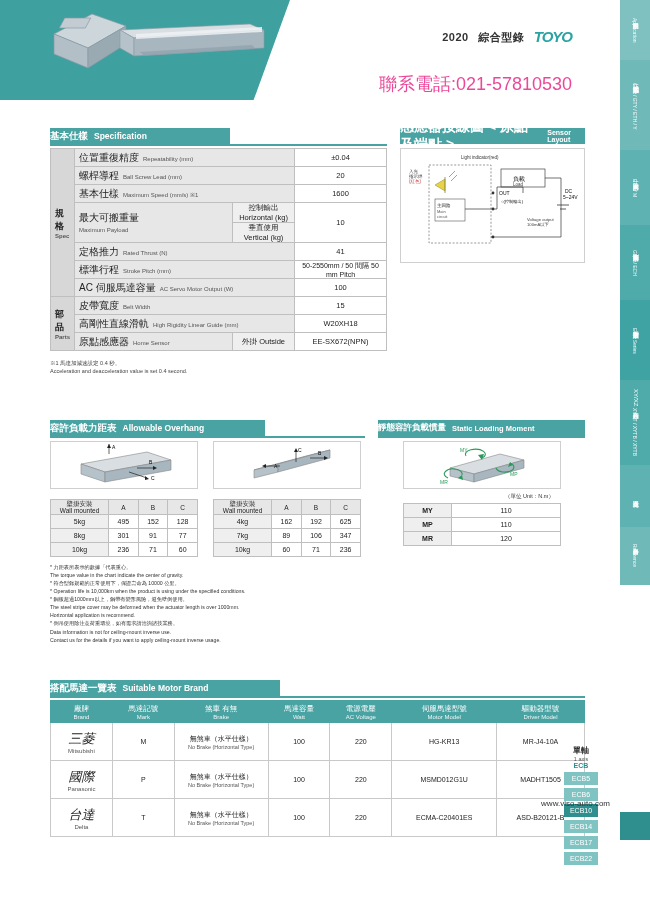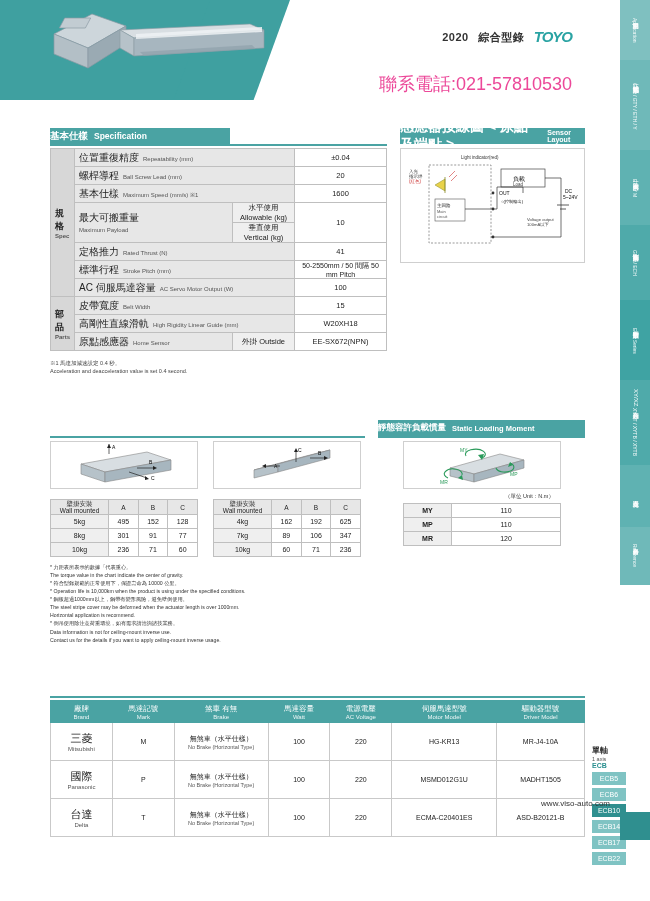--- a/index.html
+++ b/index.html
@@ -111,27 +111,27 @@
     position:absolute; left:50px; top:700px; width:535px; font-size:7px;
   }
   .motor th {
     background:#4aa3a3; color:#fff; border:1px solid #4aa3a3; height:22px; font-weight:normal;
   }
   .motor th .t-cn { font-size:7.5px; display:block; }
   .motor th .t-en { font-size:6px; display:block; opacity:.9; }
   .motor td {
     border:1px solid #c9c9c9; height:38px; text-align:center; vertical-align:middle;
   }
-  .motor td.brand .b-cn { font-size:11px; display:block; }
+  .motor td.brand .b-cn { font-size:13px; display:block;font-style:italic; }
   .motor td.brand .b-en { font-size:6px; display:block; color:#555; }
   .motor td.brake .k-cn { font-size:7px; display:block; }
   .motor td.brake .k-en { font-size:5.5px; display:block; color:#555; }
 
   
-  .axis-box { position:absolute; right:24px; top:745px; width:34px; text-align:left; }
+  .axis-box { position:absolute; right:52px; top:745px; width:34px; text-align:center; }
   .axis-box .a-cn{ font-size:8px; font-weight:bold; color:#2a2a2a;}
   .axis-box .a-en{ font-size:5.5px; color:#555;}
   .axis-box .a-en2{ font-size:7px; color:#2a8f8f; font-weight:bold;}
   .ecb { width:34px; height:13px; margin-top:3px; color:#fff; font-size:7px;
          display:flex; align-items:center; justify-content:center; background:#7fc3c3;}
   .ecb.active { background:#2f8f8f; }
 
   .footer-url { position:absolute; right:40px; bottom:32px; font-size:8px; color:#333; }
   .footer-teal { position:absolute; right:0; bottom:0; width:30px; height:28px; background:#2f8f8f; }
 </style>
@@ -237,21 +237,21 @@
       </td>
       <td class="val-col">1600</td>
     </tr>
     <tr>
       <td class="lbl-col" rowspan="2">
         <span class="rowname">
           <span class="cn">最大可搬重量</span>
         </span>
         <span class="en">Maximum Payload</span>
       </td>
-      <td class="lbl-col2">水平使用  Allowable (kg)</td>
+      <td class="lbl-col2">控制輸出  Horizontal (kg)</td>
       <td class="val-col" rowspan="2">10</td>
     </tr>
     <tr>
       <td class="lbl-col2">垂直使用  Vertical (kg)</td>
     </tr>
     <tr>
       <td class="lbl-col" colspan="2">
         <span class="rowname">
           <span class="cn">定格推力</span>
           <span class="en">Rated Thrust (N)</span>
@@ -354,20 +354,24 @@
       <text x="126" y="72" font-size="4.2" fill="#444" font-family="'Liberation Sans',sans-serif">Voltage output</text>
       <text x="126" y="77" font-size="4.2" fill="#444" font-family="'Liberation Sans',sans-serif">100mA以下</text>
       <text x="164" y="44" font-size="5" fill="#111" font-family="'Liberation Sans',sans-serif">DC</text>
       <text x="162" y="50" font-size="5" fill="#111" font-family="'Liberation Sans',sans-serif">5~24V</text>
       <line x1="156" y1="56" x2="168" y2="56" stroke="#333" stroke-width="0.8"></line>
       <line x1="159" y1="60" x2="165" y2="60" stroke="#333" stroke-width="0.8"></line>
       <line x1="160" y1="62" x2="160" y2="88" stroke="#333" stroke-width="0.7"></line>
     </svg>
   </div>
 
+  <div class="sec-title" style="left:50px; top:420px; width:215px;">
+    <span class="cn">容許負載力距表</span>
+    <span class="en">Allowable Overhang</span>
+  </div>
   <div class="sec-underline" style="left:50px; top:436px; width:315px;"></div>
 
   <div class="ov-img" style="left:50px; top:441px; width:148px; height:48px;">
     <svg viewBox="0 0 148 48" width="148" height="48">
       <polygon points="30,22 96,10 120,18 54,30" fill="#d8dee2" stroke="#888" stroke-width="0.6"></polygon>
       <polygon points="30,22 30,32 54,40 54,30" fill="#b6c2c9" stroke="#888" stroke-width="0.6"></polygon>
       <polygon points="54,30 120,18 120,28 54,40" fill="#a7b6bf" stroke="#888" stroke-width="0.6"></polygon>
       <line x1="58" y1="12" x2="58" y2="2" stroke="#222" stroke-width="0.7"></line>
       <polygon points="58,2 56,6 60,6" fill="#222"></polygon>
       <text x="61" y="7" font-size="5" font-family="'Liberation Sans',sans-serif">A</text>
@@ -508,20 +512,24 @@
       <td class="firstc" style="font-weight:bold">MP</td>
       <td>110</td>
     </tr>
     <tr>
       <td class="firstc" style="font-weight:bold">MR</td>
       <td>120</td>
     </tr>
   </tbody>
     </table>
 
+  <div class="sec-title" style="left:50px; top:680px; width:230px;">
+    <span class="cn">搭配馬達一覽表</span>
+    <span class="en">Suitable Motor Brand</span>
+  </div>
   <div class="sec-underline" style="left:50px; top:696px; width:535px;"></div>
 
   <table class="motor">
     <tbody>
         <tr>
       <th style="width:62px">
         <span class="t-cn">廠牌</span>
         <span class="t-en">Brand</span>
       </th>
       <th style="width:62px">

